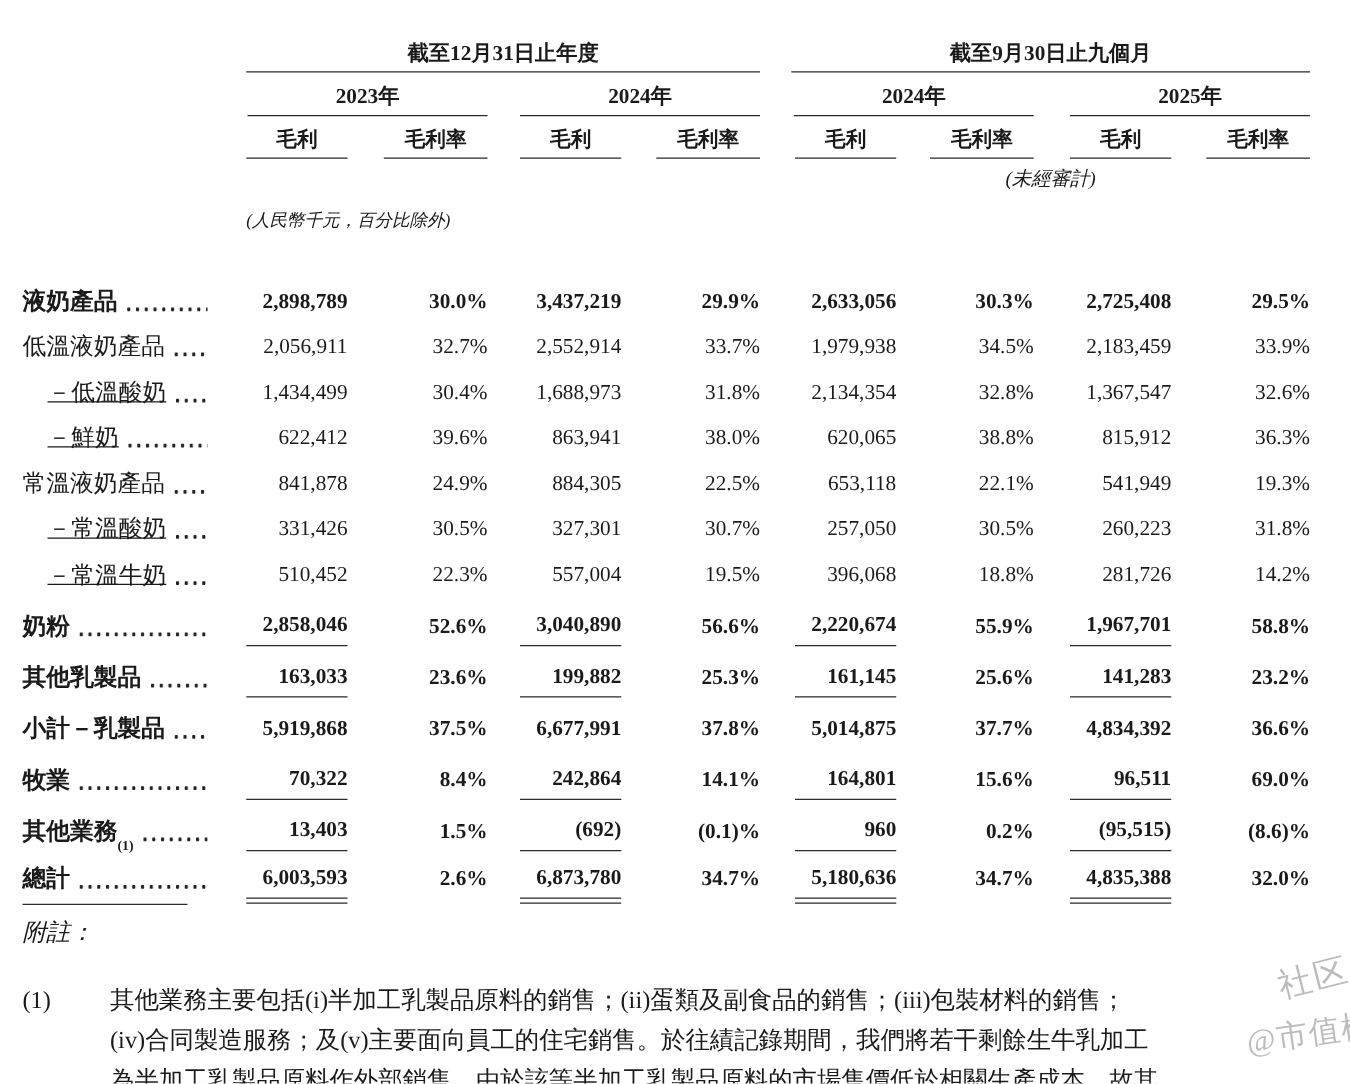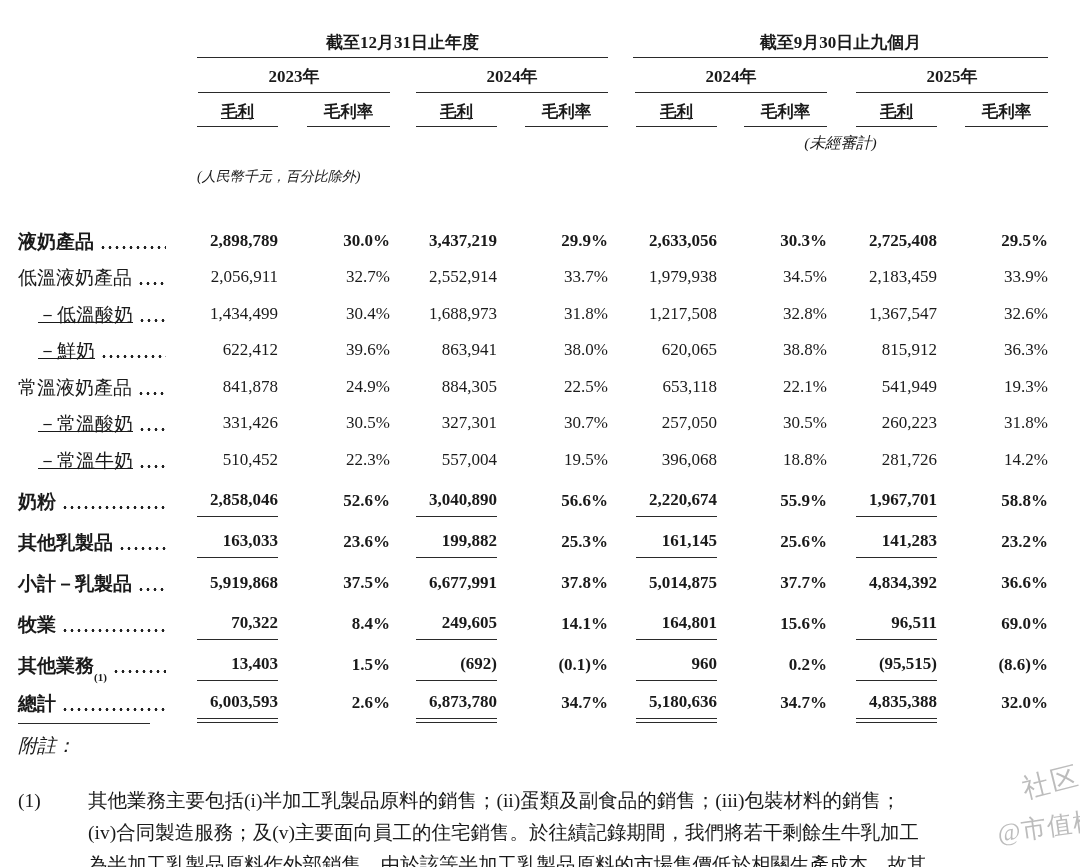--- a/index.html
+++ b/index.html
@@ -38,21 +38,21 @@
     border-bottom:1.5px solid #2a2a2a;
     padding-bottom:5px;line-height:20px;
   }
   .r-colheads{height:34px;}
   .ch-inner{
     margin-left:auto;text-align:center;
     font-weight:bold;font-size:16.5px;
     border-bottom:1.5px solid #2a2a2a;
     padding-bottom:5px;line-height:19px;
   }
-  .ch-inner.w-num{width:81px;text-decoration:underline;}
+  .ch-inner.w-num{width:81px;}
   .ch-inner.w-pct{width:83px;}
   .r-unaudited{height:27px;}
   .una-cell{grid-column:6/10;}
   .una-inner{width:415px;margin-left:auto;text-align:center;font-style:italic;font-size:15.5px;}
   .r-rmb{height:32px;}
   .rmb-cell{grid-column:2/10;}
   .rmb-inner{width:851px;margin-left:auto;text-align:left;font-style:italic;font-size:14px;}
   .r-spacer{height:34px;}
   
   .row.h1{height:36.5px;}
@@ -241,21 +241,21 @@
           <div>
             <div class="cell-inner w-pct">30.4%</div>
           </div>
           <div>
             <div class="cell-inner w-num">1,688,973</div>
           </div>
           <div>
             <div class="cell-inner w-pct">31.8%</div>
           </div>
           <div>
-            <div class="cell-inner w-num">1,217,508</div>
+            <div class="cell-inner w-num">2,134,354</div>
           </div>
           <div>
             <div class="cell-inner w-pct">32.8%</div>
           </div>
           <div>
             <div class="cell-inner w-num">1,367,547</div>
           </div>
           <div>
             <div class="cell-inner w-pct">32.6%</div>
           </div>
@@ -475,21 +475,21 @@
             <span>牧業</span>
             <div class="dots"></div>
           </div>
           <div>
             <div class="cell-inner w-num uline">70,322</div>
           </div>
           <div>
             <div class="cell-inner w-pct">8.4%</div>
           </div>
           <div>
-            <div class="cell-inner w-num uline">249,605</div>
+            <div class="cell-inner w-num uline">242,864</div>
           </div>
           <div>
             <div class="cell-inner w-pct">14.1%</div>
           </div>
           <div>
             <div class="cell-inner w-num uline">164,801</div>
           </div>
           <div>
             <div class="cell-inner w-pct">15.6%</div>
           </div>

